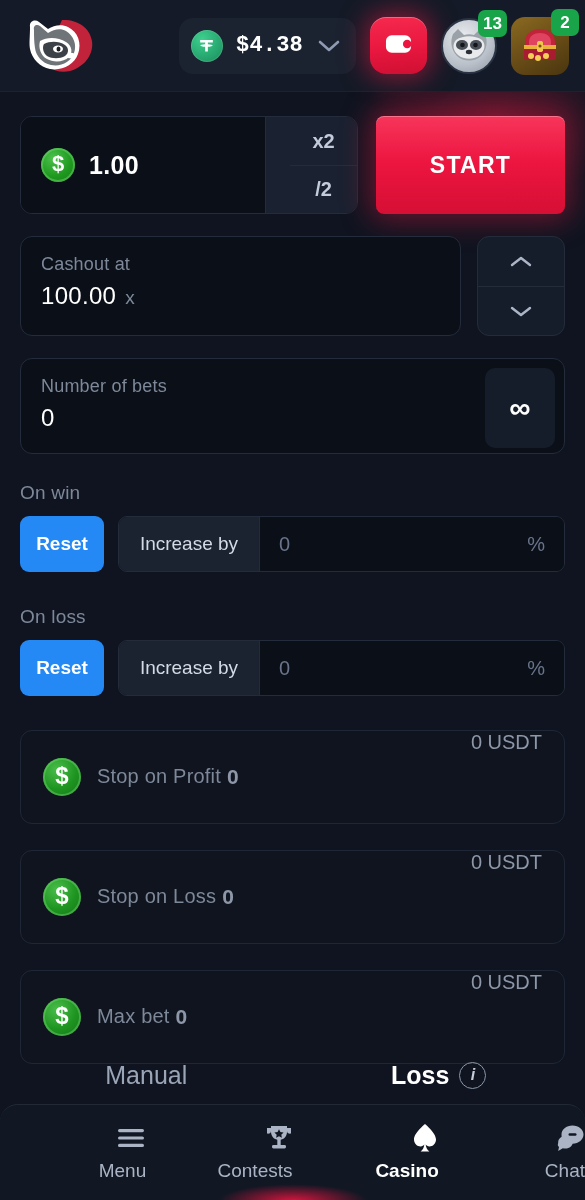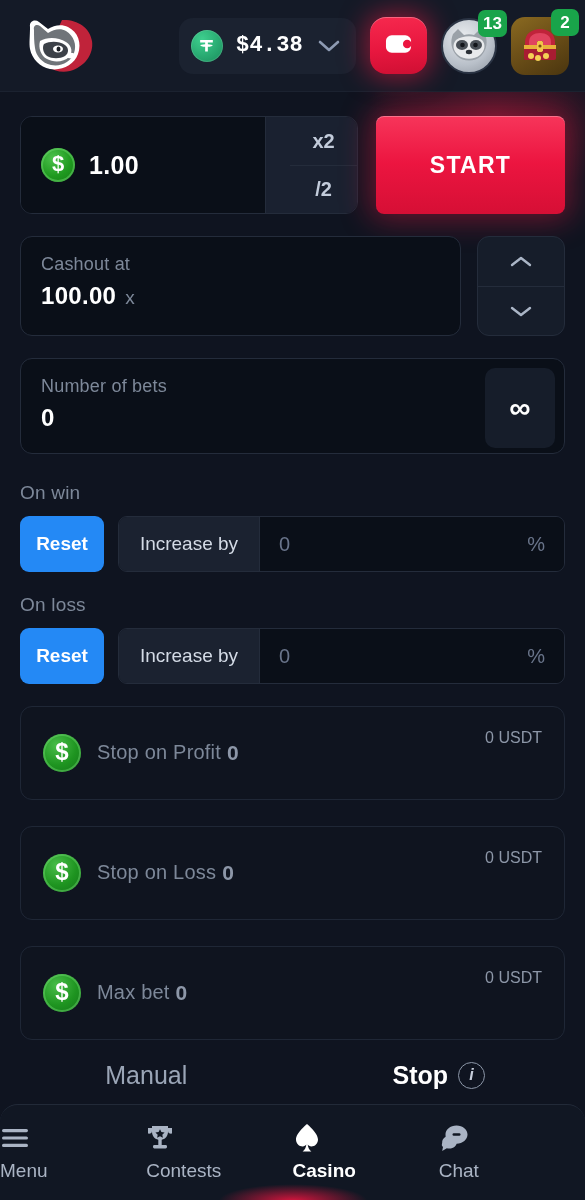--- a/index.html
+++ b/index.html
@@ -236,21 +236,21 @@
   .field-label {
     color: #7d8899;
     font-size: 18px;
     letter-spacing: .2px;
     margin-bottom: 7px;
   }
   .field-value-line {
     display: flex; align-items: baseline; gap: 9px;
   }
   .field-value {
-    color: #ffffff; font-size: 24px; font-weight: bold; letter-spacing: .3px;
+    color: #ffffff; font-size: 24px; font-weight: normal; letter-spacing: .3px;
   }
   .field-suffix { color: #7d8899; font-size: 19px; }
 
   .stepper {
     flex: 0 0 88px;
     height: 100px;
     border: 1px solid #242c3b;
     border-radius: 12px;
     background: #161d2a;
     display: flex;
@@ -292,21 +292,21 @@
   .group-label {
     color: #7d8899;
     font-size: 19px;
     margin-bottom: 12px;
     letter-spacing: .2px;
   }
   .cond-row {
     display: flex;
     align-items: stretch;
     gap: 14px;
-    margin-bottom: 22px;
+    margin-bottom: 34px;
     height: 56px;
   }
   .reset-btn {
     flex: 0 0 84px;
     border: none;
     border-radius: 9px;
     background: #2489f5;
     color: #ffffff;
     font-size: 19px;
     font-weight: bold;
@@ -361,23 +361,22 @@
   .stop-coin span {
     color: #ffffff; font-size: 24px; font-weight: bold; line-height: 1;
     transform: translateY(-1px);
   }
   .stop-texts { display: flex; flex-direction: row; gap: 6px; }
   .stop-label { color: #7d8899; font-size: 20px; letter-spacing: .2px; }
   .stop-value { color: #8d97a8; font-size: 21px; font-weight: bold; }
   .stop-right {
     margin-left: auto;
     color: #8d97a8;
-    font-size: 16px;
+    font-size: 20px;
     align-self: flex-start;
-    margin-top: 22px;
   }
 
   
   .mode-tabs {
     position: absolute;
     left: 0; right: 0;
     bottom: 104px;
     height: 42px;
     display: flex;
     align-items: center;
@@ -411,21 +410,21 @@
     background: #111723;
     border-top: 1px solid #222a38;
     border-radius: 18px 18px 0 0;
     display: flex;
     align-items: center;
     z-index: 5;
   }
   .nav-item {
     flex: 1 1 20%;
     display: flex; flex-direction: column;
-    align-items: flex-start;
+    align-items: flex-end;
     justify-content: center;
     gap: 7px;
     background: transparent; border: none;
   }
   .nav-icon { height: 30px; display: flex; align-items: center; justify-content: center; }
   .nav-label { font-size: 19px; }
   .nav-item.inactive .nav-label { color: #aab4c4; }
   .nav-item.inactive .nav-icon svg { fill: #aab4c4; }
   .nav-item.active .nav-label { color: #ffffff; font-weight: bold; }
   .nav-item.active .nav-icon svg { fill: #ffffff; }
@@ -632,21 +631,21 @@
         <span class="stop-value">0</span>
       </div>
       <span class="stop-right">0 USDT</span>
     </div>
 
   </div>
 
   <div class="mode-tabs">
     <button class="mode-tab inactive">Manual</button>
     <button class="mode-tab active">
-      <span>Stop</span>
+      <span>Loss</span>
       <span class="info-icon">i</span>
     </button>
   </div>
 
   <div class="bottom-nav">
 
     <button class="nav-item inactive">
       <span class="nav-icon">
         <svg width="30" height="22" viewBox="0 0 30 22" aria-hidden="true">
           <rect x="2" y="2" width="26" height="3.2" rx="1.6"></rect>

